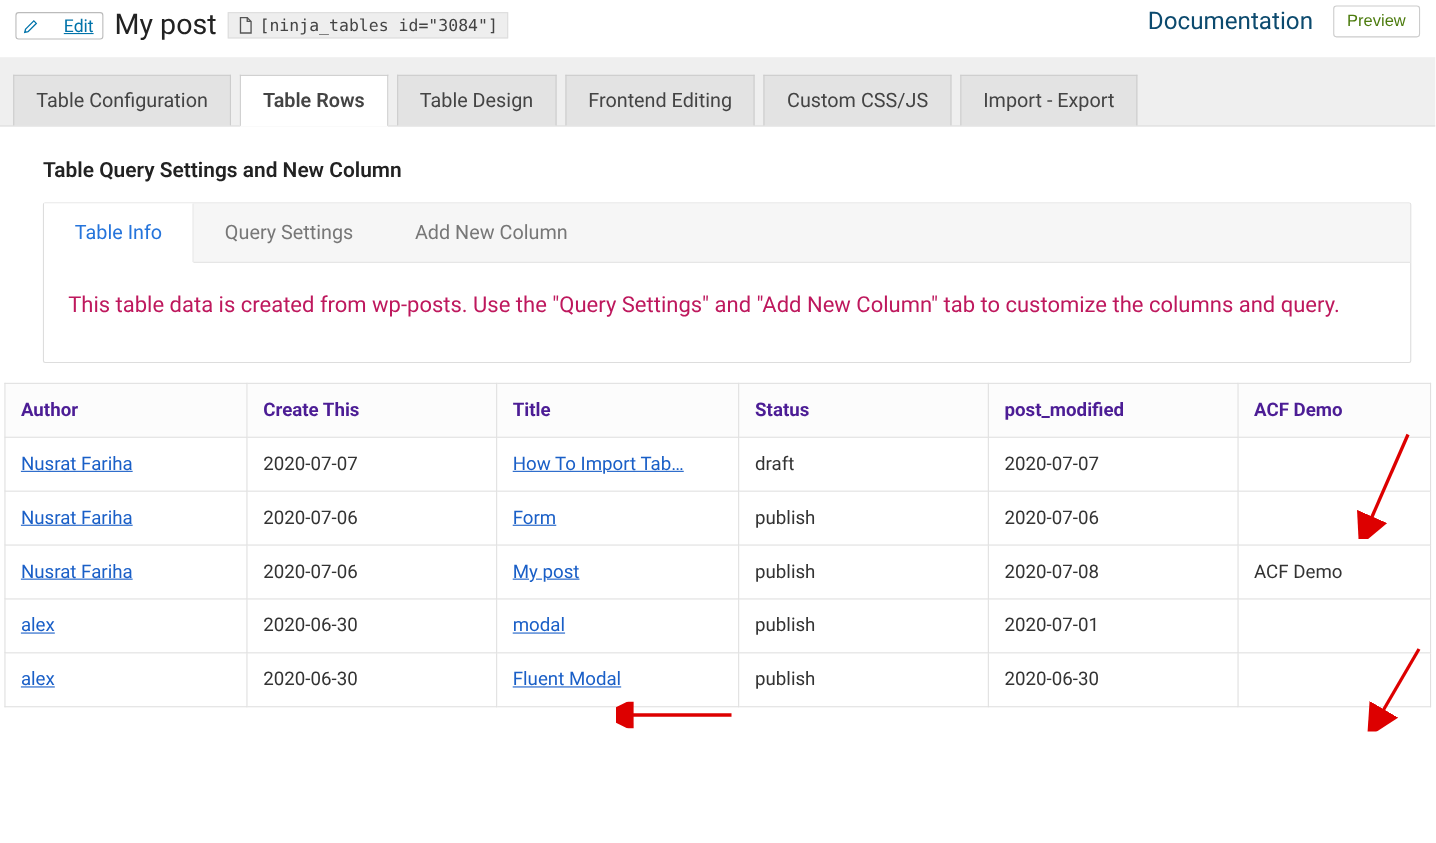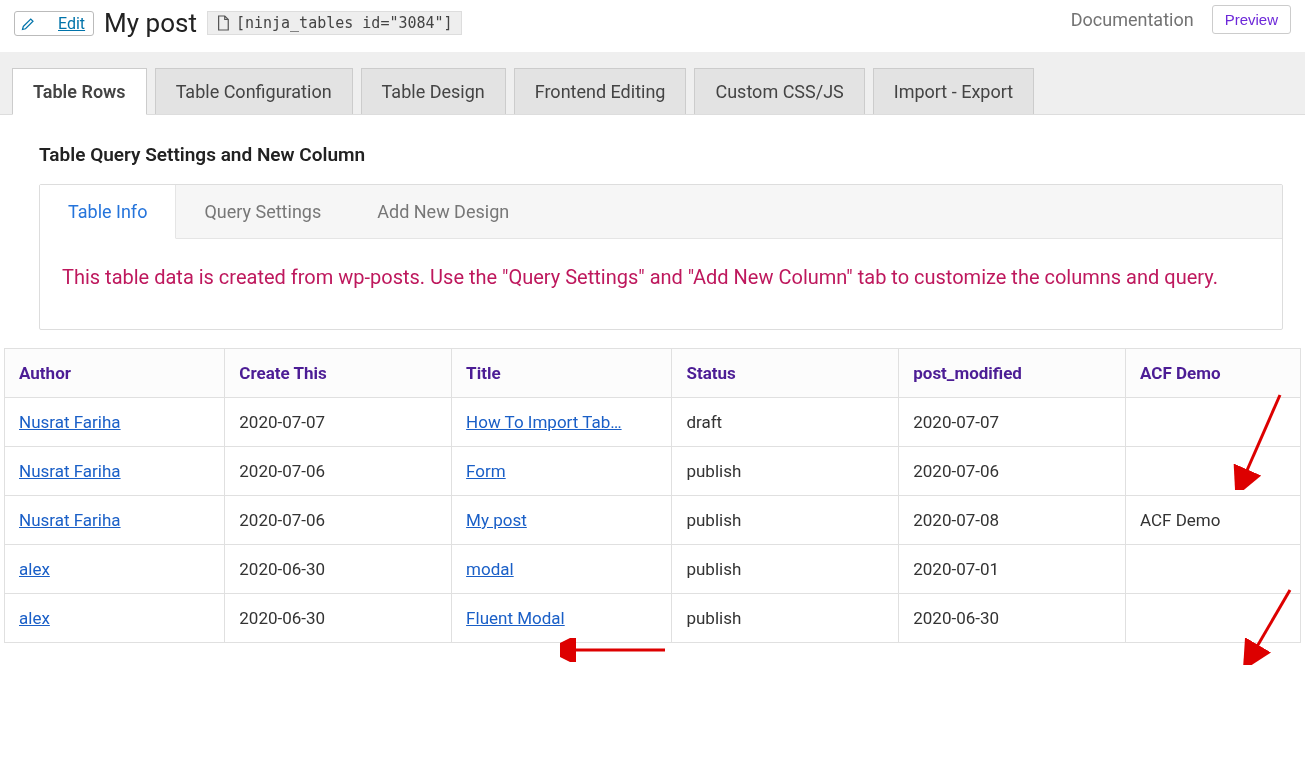--- a/index.html
+++ b/index.html
@@ -48,32 +48,32 @@
     }
     .shortcode-box svg { width: 14px; height: 16px; }
     .header-right {
       margin-left: auto;
       display: flex;
       align-items: center;
       gap: 18px;
       margin-top: -8px;
     }
     .doc-link {
-      color: #737373;
-      font-size: 18px;
+      color: #0c4a6e;
+      font-size: 22px;
       cursor: pointer;
     }
     .preview-btn {
       border: 1px solid #ccc;
       border-radius: 3px;
       padding: 5px 12px;
       font-size: 15px;
       background: #fff;
       cursor: pointer;
-      color: #6d28d9;
+      color: #4d7c0f;
     }
     .tab-strip {
       background: #efefef;
       padding: 16px 12px 0 12px;
       display: flex;
       gap: 8px;
       border-bottom: 1px solid #ddd;
     }
     .main-tab {
       padding: 12px 20px;
@@ -180,35 +180,35 @@
     </svg>
     <span>[ninja_tables id="3084"]</span>
   </span>
   <div class="header-right">
     <span class="doc-link">Documentation</span>
     <button class="preview-btn">Preview</button>
   </div>
 </div>
 
 <div class="tab-strip">
+  <div class="main-tab">Table Configuration</div>
   <div class="main-tab active">Table Rows</div>
-  <div class="main-tab">Table Configuration</div>
   <div class="main-tab">Table Design</div>
   <div class="main-tab">Frontend Editing</div>
   <div class="main-tab">Custom CSS/JS</div>
   <div class="main-tab">Import - Export</div>
 </div>
 
 <div class="section">
   <div class="section-title">Table Query Settings and New Column</div>
   <div class="sub-tab-panel">
     <div class="sub-tab-strip">
       <div class="sub-tab active">Table Info</div>
       <div class="sub-tab">Query Settings</div>
-      <div class="sub-tab">Add New Design</div>
+      <div class="sub-tab">Add New Column</div>
     </div>
     <div class="sub-panel-body">This table data is created from wp-posts. Use the "Query Settings" and "Add New Column" tab to customize the columns and query.</div>
   </div>
 </div>
 
 <div class="data-table-wrap">
   <table class="data-table">
     <colgroup>
       <col style="width:17%">
         <col style="width:17.5%">

